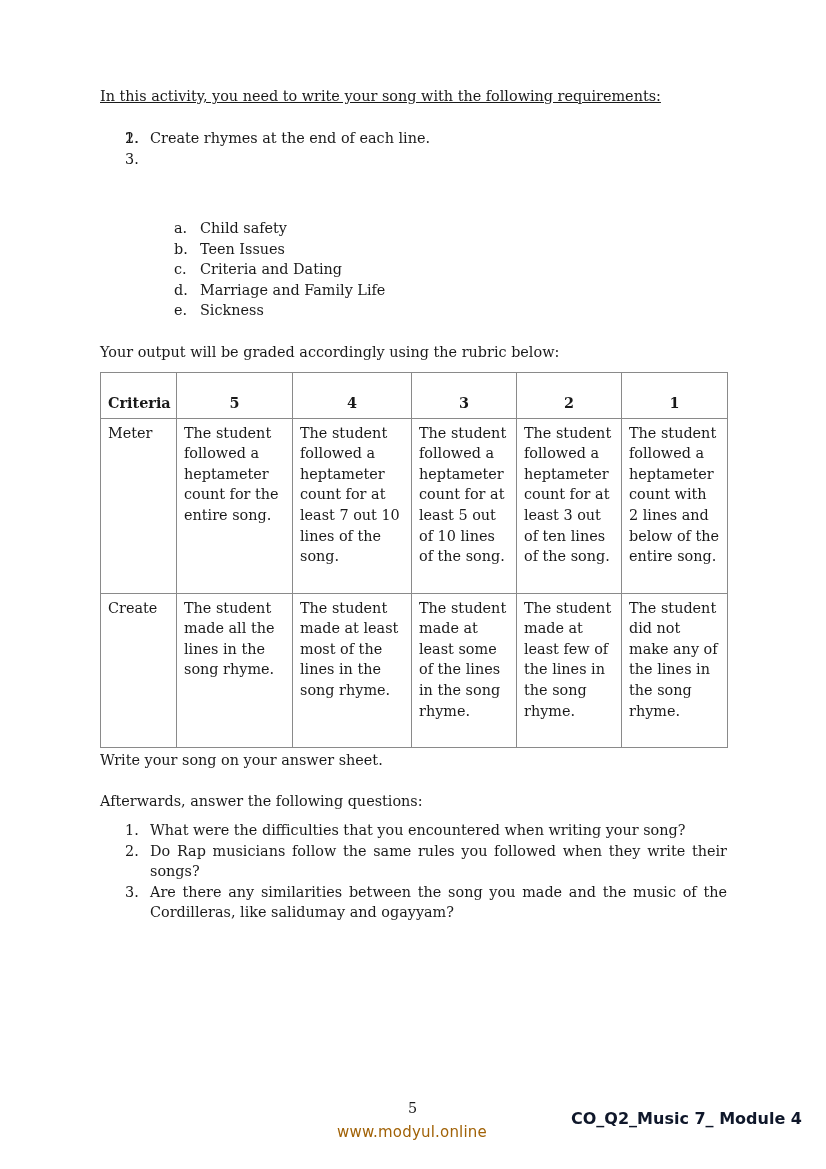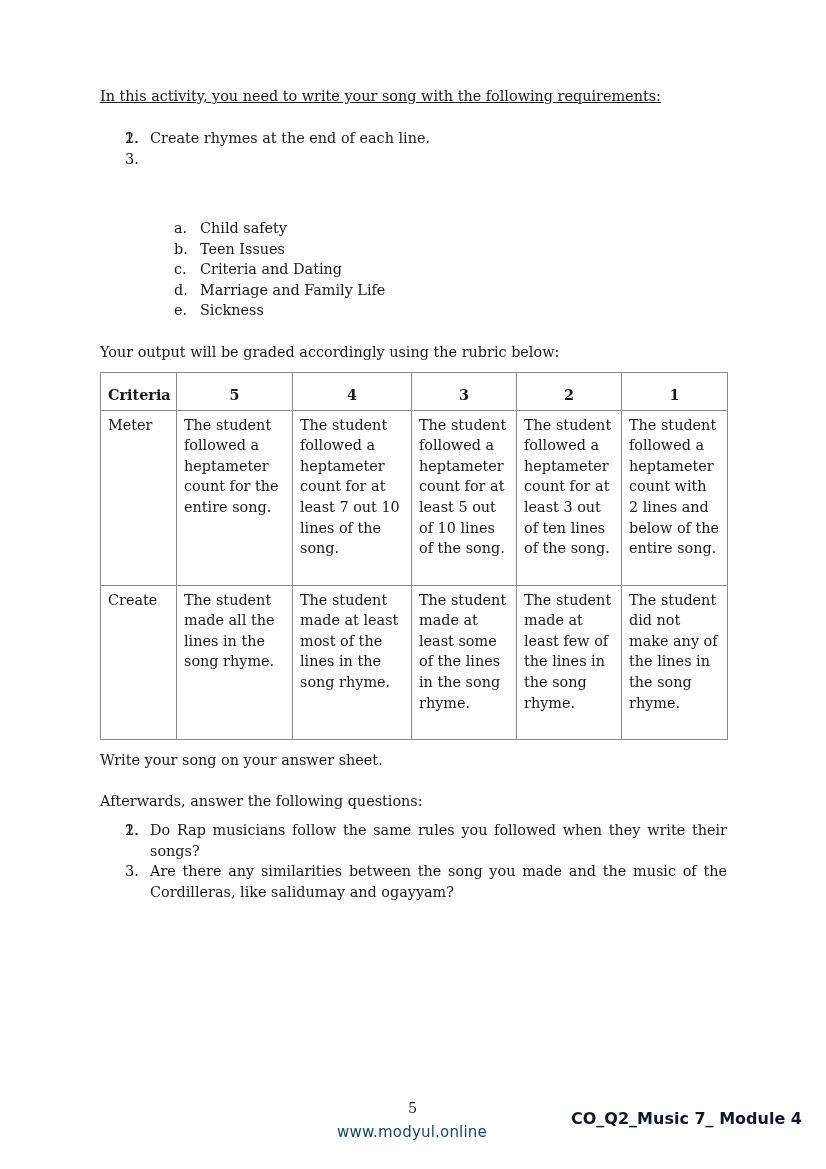--- a/index.html
+++ b/index.html
@@ -10,25 +10,25 @@
   ol.num { position: absolute; left: 100px; width: 627px; margin: 0; padding: 0; list-style: none; }
   ol.num li { position: relative; padding-left: 50px; text-align: justify; }
   ol.num li .n { position: absolute; left: 25px; }
   ol.alpha { position: absolute; left: 174px; margin: 0; padding: 0; list-style: none; }
   ol.alpha li { position: relative; padding-left: 26px; }
   ol.alpha li .n { position: absolute; left: 0; }
   table.rubric { position: absolute; left: 100px; top: 372px; width: 627px;
                  border-collapse: collapse; table-layout: fixed; }
   table.rubric th, table.rubric td { border: 1.5px solid #8a8a8a; vertical-align: top;
                  padding: 4px 7px 4px 7px; font-size: 14.4px; line-height: 20.6px; text-align: left; }
-  table.rubric th { font-weight: bold; text-align: center; padding-top: 12px; padding-bottom: 4px; }
+  table.rubric th { font-weight: bold; text-align: center; padding-top: 20px; padding-bottom: 4px; }
   table.rubric th:first-child { text-align: left; }
   .footer-page { position: absolute; left: 408px; top: 1100px; font-size: 14.4px; }
   .footer-url { position: absolute; left: 337px; top: 1123px; font-family: "DejaVu Sans", sans-serif;
-                font-size: 15px; color: #0c4a6e; letter-spacing: 0.2px; }
+                font-size: 15px; color: #a16207; letter-spacing: 0.2px; }
   .footer-code { position: absolute; left: 571px; top: 1109px; font-family: "DejaVu Sans", sans-serif;
                  font-weight: bold; font-size: 16px; color: #0f172a; }
 </style>
 </head>
 <body>
 
 <div class="p txt" style="top:86px;text-decoration:underline;">In this activity, you need to write your song with the following requirements:</div>
 
 <ol class="num txt" style="top:128px;">
   <li><span class="n">1.</span></li>
@@ -82,20 +82,20 @@
       <td>The student made at least few of the lines in the song rhyme.</td>
       <td>The student did not make any of the lines in the song rhyme.</td>
     </tr>
   </tbody>
 </table>
 
 <div class="p txt" style="top:750px;">Write your song on your answer sheet.</div>
 <div class="p txt" style="top:791px;">Afterwards, answer the following questions:</div>
 
 <ol class="num txt" style="top:820px;">
-  <li><span class="n">1.</span></li>
+  <li><span class="n">1.</span><span>What were the difficulties that you encountered when writing your song?</span></li>
   <li><span class="n">2.</span><span>Do Rap musicians follow the same rules you followed when they write their songs?</span></li>
   <li><span class="n">3.</span><span>Are there any similarities between the song you made and the music of the Cordilleras, like salidumay and ogayyam?</span></li>
 </ol>
 
 <div class="footer-page">5</div>
 <div class="footer-url">www.modyul.online</div>
 <div class="footer-code">CO_Q2_Music 7_ Module 4</div>
 
 </body></html>

